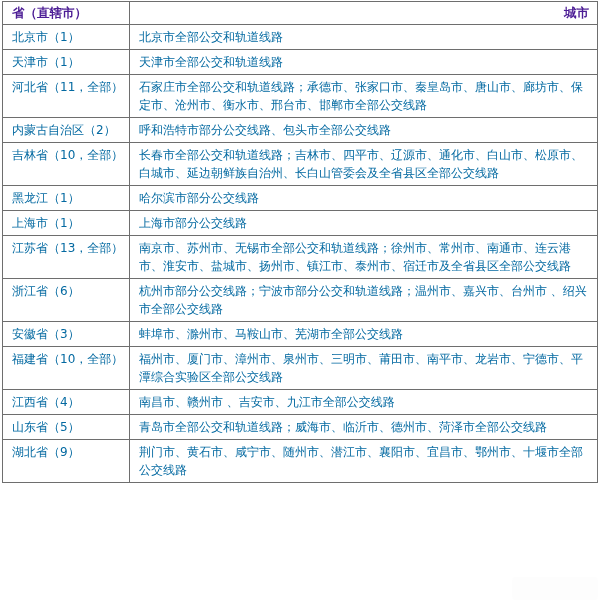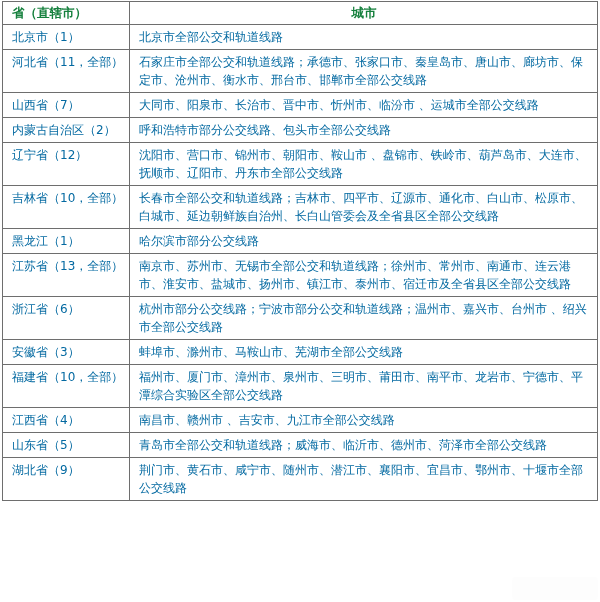--- a/index.html
+++ b/index.html
@@ -31,30 +31,30 @@
     border: 1px solid #6e6e6e;
     font-size: 12px;
     color: #0369a1;
     padding: 3px 8px 3px 9px;
     line-height: 18px;
     vertical-align: top;
     text-align: left;
     word-break: break-all;
   }
   table.coverage th {
-    color: #15803d;
+    color: #4c1d95;
     font-weight: bold;
     font-size: 12.5px;
     padding-top: 2px;
     padding-bottom: 2px;
     line-height: 18px;
     vertical-align: middle;
   }
   table.coverage th.city-head {
-    text-align: center;
+    text-align: right;
   }
   td.province-cell {
     white-space: nowrap;
     overflow: hidden;
   }
   
   .watermark-smudge-1 {
     position: absolute;
     left: 452px;
     top: 555px;
@@ -89,42 +89,42 @@
         <th class="province-head">省（直辖市）</th>
         <th class="city-head">城市</th>
       </tr>
     </thead>
     <tbody>
         <tr>
           <td class="province-cell">北京市（1）</td>
           <td class="cities-cell">北京市全部公交和轨道线路</td>
         </tr>
         <tr>
+          <td class="province-cell">天津市（1）</td>
+          <td class="cities-cell">天津市全部公交和轨道线路</td>
+        </tr>
+        <tr>
           <td class="province-cell">河北省（11，全部）</td>
           <td class="cities-cell">石家庄市全部公交和轨道线路；承德市、张家口市、秦皇岛市、唐山市、廊坊市、保定市、沧州市、衡水市、邢台市、邯郸市全部公交线路</td>
         </tr>
         <tr>
-          <td class="province-cell">山西省（7）</td>
-          <td class="cities-cell">大同市、阳泉市、长治市、晋中市、忻州市、临汾市 、运城市全部公交线路</td>
-        </tr>
-        <tr>
           <td class="province-cell">内蒙古自治区（2）</td>
           <td class="cities-cell">呼和浩特市部分公交线路、包头市全部公交线路</td>
-        </tr>
-        <tr>
-          <td class="province-cell">辽宁省（12）</td>
-          <td class="cities-cell">沈阳市、营口市、锦州市、朝阳市、鞍山市 、盘锦市、铁岭市、葫芦岛市、大连市、抚顺市、辽阳市、丹东市全部公交线路</td>
         </tr>
         <tr>
           <td class="province-cell">吉林省（10，全部）</td>
           <td class="cities-cell">长春市全部公交和轨道线路；吉林市、四平市、辽源市、通化市、白山市、松原市、白城市、延边朝鲜族自治州、长白山管委会及全省县区全部公交线路</td>
         </tr>
         <tr>
           <td class="province-cell">黑龙江（1）</td>
           <td class="cities-cell">哈尔滨市部分公交线路</td>
+        </tr>
+        <tr>
+          <td class="province-cell">上海市（1）</td>
+          <td class="cities-cell">上海市部分公交线路</td>
         </tr>
         <tr>
           <td class="province-cell">江苏省（13，全部）</td>
           <td class="cities-cell">南京市、苏州市、无锡市全部公交和轨道线路；徐州市、常州市、南通市、连云港市、淮安市、盐城市、扬州市、镇江市、泰州市、宿迁市及全省县区全部公交线路</td>
         </tr>
         <tr>
           <td class="province-cell">浙江省（6）</td>
           <td class="cities-cell">杭州市部分公交线路；宁波市部分公交和轨道线路；温州市、嘉兴市、台州市 、绍兴市全部公交线路</td>
         </tr>
         <tr>

